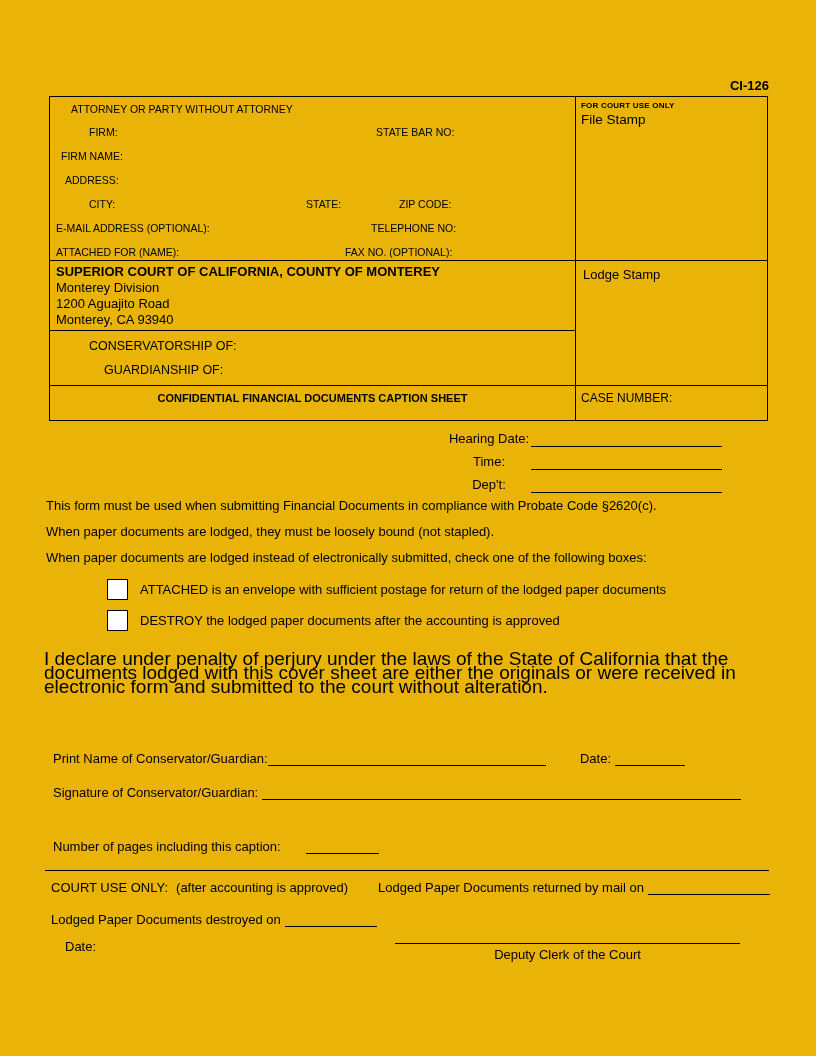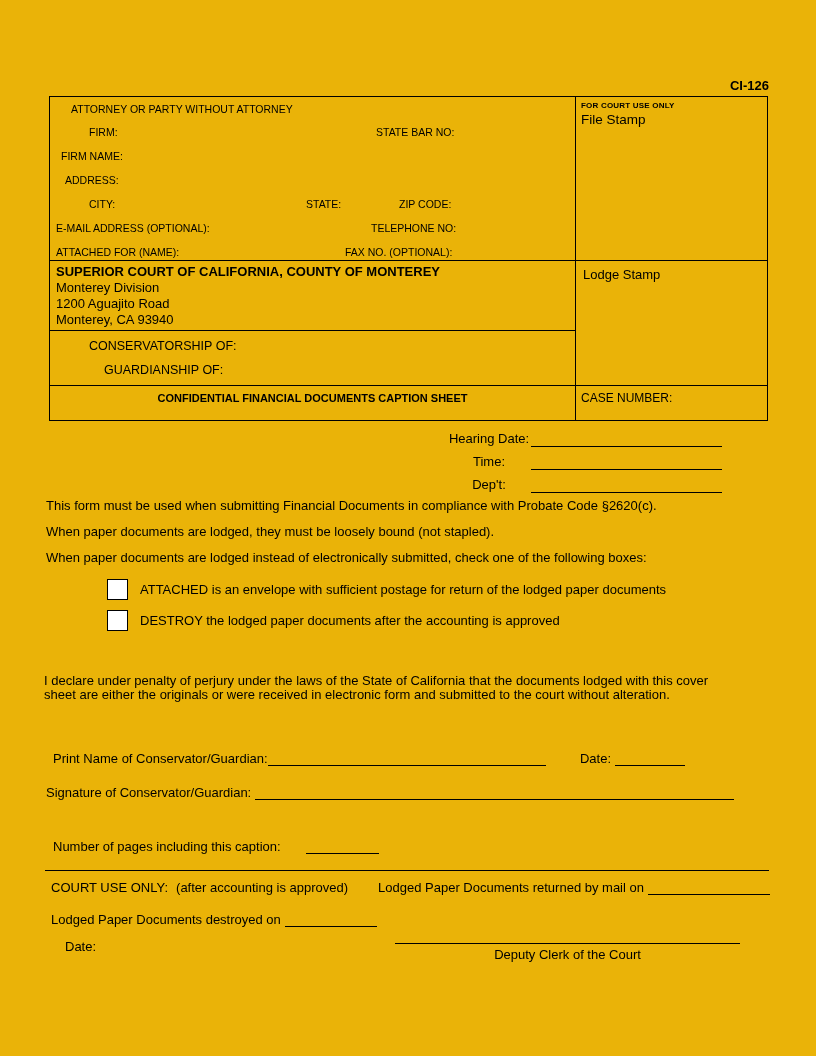--- a/index.html
+++ b/index.html
@@ -47,21 +47,21 @@
   .hearing-row .blank { flex: 1; border-bottom: 1px solid #000; margin-bottom: 5px; }
 
   .para { position: absolute; left: 46px; width: 720px; font-size: 13px; }
 
   
   .checkbox-group { position: absolute; left: 107px; top: 579px; }
   .checkbox-row { display: flex; align-items: center; margin-bottom: 10px; }
   .checkbox-box { width: 21px; height: 21px; border: 1px solid #000; background: #fff; flex: none; }
   .checkbox-text { font-size: 13px; margin-left: 12px; white-space: nowrap; }
 
-  .declaration { position: absolute; left: 44px; top: 674px; width: 694px; font-size: 13px; line-height: 14px; }
+  .declaration { position: absolute; left: 44px; top: 652px; width: 694px; font-size: 19px; line-height: 14px; }
 
   .fill-row { position: absolute; display: flex; align-items: flex-end; font-size: 13px; }
   .fill-row .txt { white-space: nowrap; }
   .fill-row .blank { border-bottom: 1px solid #000; height: 16px; display: inline-block; }
   .grow { flex: 1; }
 
   .divider { position: absolute; left: 45px; top: 870px; width: 724px; border-top: 1.5px solid #000; }
 
   .clerk-line { position: absolute; left: 395px; top: 925px; width: 345px; height: 19px; border-bottom: 1px solid #000; }
   .clerk-label { position: absolute; left: 395px; top: 947px; width: 345px; text-align: center; font-size: 13px; }
@@ -160,21 +160,21 @@
 
   <div class="declaration">I declare under penalty of perjury under the laws of the State of California that the documents lodged with this cover sheet are either the originals or were received in electronic form and submitted to the court without alteration.</div>
 
   <div class="fill-row" style="left:53px; top:750px; width:632px;">
     <span class="txt">Print Name of Conservator/Guardian:</span>
     <span class="blank grow"></span>
     <span class="txt" style="margin-left:34px;">Date:</span>
     <span class="blank" style="width:70px; margin-left:4px;"></span>
   </div>
 
-  <div class="fill-row" style="left:46px; top:784px; width:688px;">
+  <div class="fill-row" style="left:53px; top:784px; width:688px;">
     <span class="txt">Signature of Conservator/Guardian:</span>
     <span class="blank grow" style="margin-left:4px;"></span>
   </div>
 
   <div class="fill-row" style="left:53px; top:838px;">
     <span class="txt">Number of pages including this caption:</span>
     <span class="blank" style="width:73px; margin-left:25px;"></span>
   </div>
 
   <div class="divider"></div>

